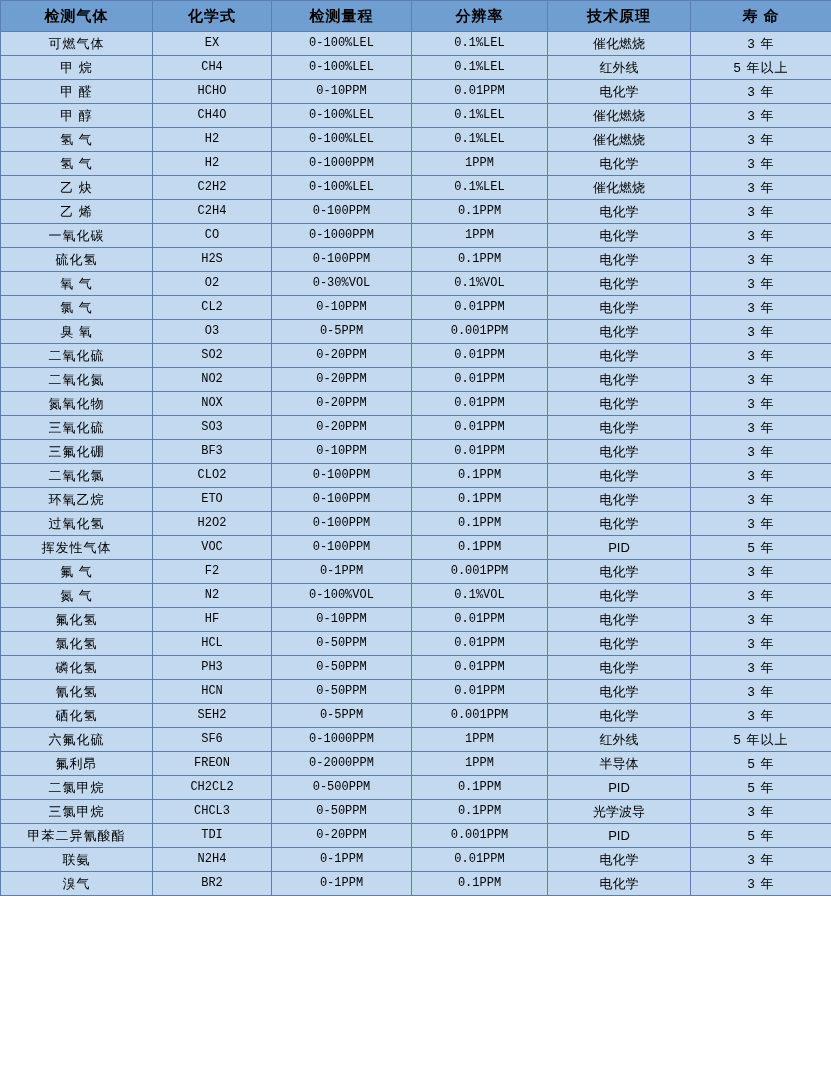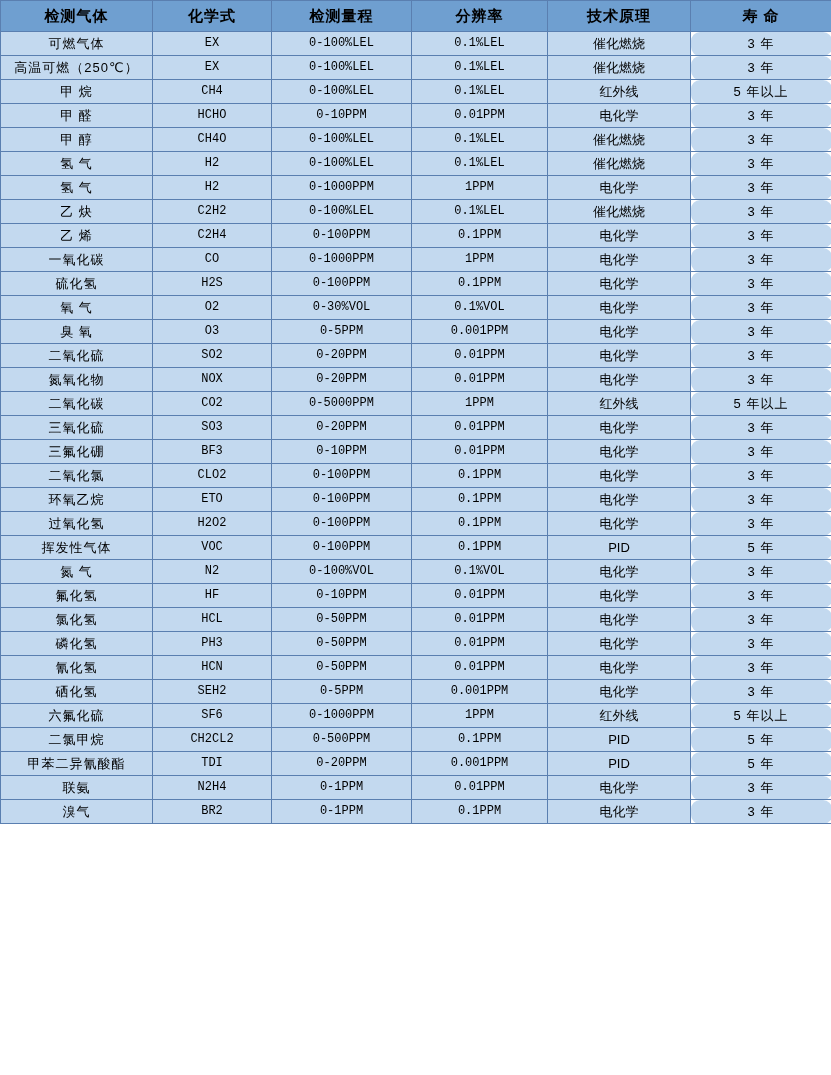--- a/index.html
+++ b/index.html
@@ -50,21 +50,20 @@
     letter-spacing: 1px;
   }
   #gas-table tbody td.col-formula,
   #gas-table tbody td.col-range,
   #gas-table tbody td.col-res {
     font-family: "Liberation Mono", "DejaVu Sans Mono", monospace;
     font-size: 12px;
   }
   #gas-table tbody td.col-life {
     letter-spacing: 1px;
-    border-radius: 9px;
   }
 </style>
 </head>
 <body>
 
 <table id="gas-table">
   <colgroup>
     <col class="c0">
       <col class="c1">
       <col class="c2">
@@ -85,28 +84,20 @@
   <tbody id="table-body">
       <tr>
         <td class="col-name">可燃气体</td>
         <td class="col-formula">EX</td>
         <td class="col-range">0-100%LEL</td>
         <td class="col-res">0.1%LEL</td>
         <td class="col-principle">催化燃烧</td>
         <td class="col-life">3 年</td>
       </tr>
       <tr>
-        <td class="col-name">高温可燃（250℃）</td>
-        <td class="col-formula">EX</td>
-        <td class="col-range">0-100%LEL</td>
-        <td class="col-res">0.1%LEL</td>
-        <td class="col-principle">催化燃烧</td>
-        <td class="col-life">3 年</td>
-      </tr>
-      <tr>
         <td class="col-name">甲 烷</td>
         <td class="col-formula">CH4</td>
         <td class="col-range">0-100%LEL</td>
         <td class="col-res">0.1%LEL</td>
         <td class="col-principle">红外线</td>
         <td class="col-life">5 年以上</td>
       </tr>
       <tr>
         <td class="col-name">甲 醛</td>
         <td class="col-formula">HCHO</td>
@@ -173,50 +164,58 @@
       </tr>
       <tr>
         <td class="col-name">氧 气</td>
         <td class="col-formula">O2</td>
         <td class="col-range">0-30%VOL</td>
         <td class="col-res">0.1%VOL</td>
         <td class="col-principle">电化学</td>
         <td class="col-life">3 年</td>
       </tr>
       <tr>
+        <td class="col-name">氯 气</td>
+        <td class="col-formula">CL2</td>
+        <td class="col-range">0-10PPM</td>
+        <td class="col-res">0.01PPM</td>
+        <td class="col-principle">电化学</td>
+        <td class="col-life">3 年</td>
+      </tr>
+      <tr>
         <td class="col-name">臭 氧</td>
         <td class="col-formula">O3</td>
         <td class="col-range">0-5PPM</td>
         <td class="col-res">0.001PPM</td>
         <td class="col-principle">电化学</td>
         <td class="col-life">3 年</td>
       </tr>
       <tr>
         <td class="col-name">二氧化硫</td>
         <td class="col-formula">SO2</td>
         <td class="col-range">0-20PPM</td>
         <td class="col-res">0.01PPM</td>
         <td class="col-principle">电化学</td>
         <td class="col-life">3 年</td>
       </tr>
       <tr>
+        <td class="col-name">二氧化氮</td>
+        <td class="col-formula">NO2</td>
+        <td class="col-range">0-20PPM</td>
+        <td class="col-res">0.01PPM</td>
+        <td class="col-principle">电化学</td>
+        <td class="col-life">3 年</td>
+      </tr>
+      <tr>
         <td class="col-name">氮氧化物</td>
         <td class="col-formula">NOX</td>
         <td class="col-range">0-20PPM</td>
         <td class="col-res">0.01PPM</td>
         <td class="col-principle">电化学</td>
         <td class="col-life">3 年</td>
-      </tr>
-      <tr>
-        <td class="col-name">二氧化碳</td>
-        <td class="col-formula">CO2</td>
-        <td class="col-range">0-5000PPM</td>
-        <td class="col-res">1PPM</td>
-        <td class="col-principle">红外线</td>
-        <td class="col-life">5 年以上</td>
       </tr>
       <tr>
         <td class="col-name">三氧化硫</td>
         <td class="col-formula">SO3</td>
         <td class="col-range">0-20PPM</td>
         <td class="col-res">0.01PPM</td>
         <td class="col-principle">电化学</td>
         <td class="col-life">3 年</td>
       </tr>
       <tr>
@@ -251,20 +250,28 @@
         <td class="col-principle">电化学</td>
         <td class="col-life">3 年</td>
       </tr>
       <tr>
         <td class="col-name">挥发性气体</td>
         <td class="col-formula">VOC</td>
         <td class="col-range">0-100PPM</td>
         <td class="col-res">0.1PPM</td>
         <td class="col-principle">PID</td>
         <td class="col-life">5 年</td>
+      </tr>
+      <tr>
+        <td class="col-name">氟 气</td>
+        <td class="col-formula">F2</td>
+        <td class="col-range">0-1PPM</td>
+        <td class="col-res">0.001PPM</td>
+        <td class="col-principle">电化学</td>
+        <td class="col-life">3 年</td>
       </tr>
       <tr>
         <td class="col-name">氮 气</td>
         <td class="col-formula">N2</td>
         <td class="col-range">0-100%VOL</td>
         <td class="col-res">0.1%VOL</td>
         <td class="col-principle">电化学</td>
         <td class="col-life">3 年</td>
       </tr>
       <tr>
@@ -309,26 +316,42 @@
       </tr>
       <tr>
         <td class="col-name">六氟化硫</td>
         <td class="col-formula">SF6</td>
         <td class="col-range">0-1000PPM</td>
         <td class="col-res">1PPM</td>
         <td class="col-principle">红外线</td>
         <td class="col-life">5 年以上</td>
       </tr>
       <tr>
+        <td class="col-name">氟利昂</td>
+        <td class="col-formula">FREON</td>
+        <td class="col-range">0-2000PPM</td>
+        <td class="col-res">1PPM</td>
+        <td class="col-principle">半导体</td>
+        <td class="col-life">5 年</td>
+      </tr>
+      <tr>
         <td class="col-name">二氯甲烷</td>
         <td class="col-formula">CH2CL2</td>
         <td class="col-range">0-500PPM</td>
         <td class="col-res">0.1PPM</td>
         <td class="col-principle">PID</td>
         <td class="col-life">5 年</td>
+      </tr>
+      <tr>
+        <td class="col-name">三氯甲烷</td>
+        <td class="col-formula">CHCL3</td>
+        <td class="col-range">0-50PPM</td>
+        <td class="col-res">0.1PPM</td>
+        <td class="col-principle">光学波导</td>
+        <td class="col-life">3 年</td>
       </tr>
       <tr>
         <td class="col-name">甲苯二异氰酸酯</td>
         <td class="col-formula">TDI</td>
         <td class="col-range">0-20PPM</td>
         <td class="col-res">0.001PPM</td>
         <td class="col-principle">PID</td>
         <td class="col-life">5 年</td>
       </tr>
       <tr>

